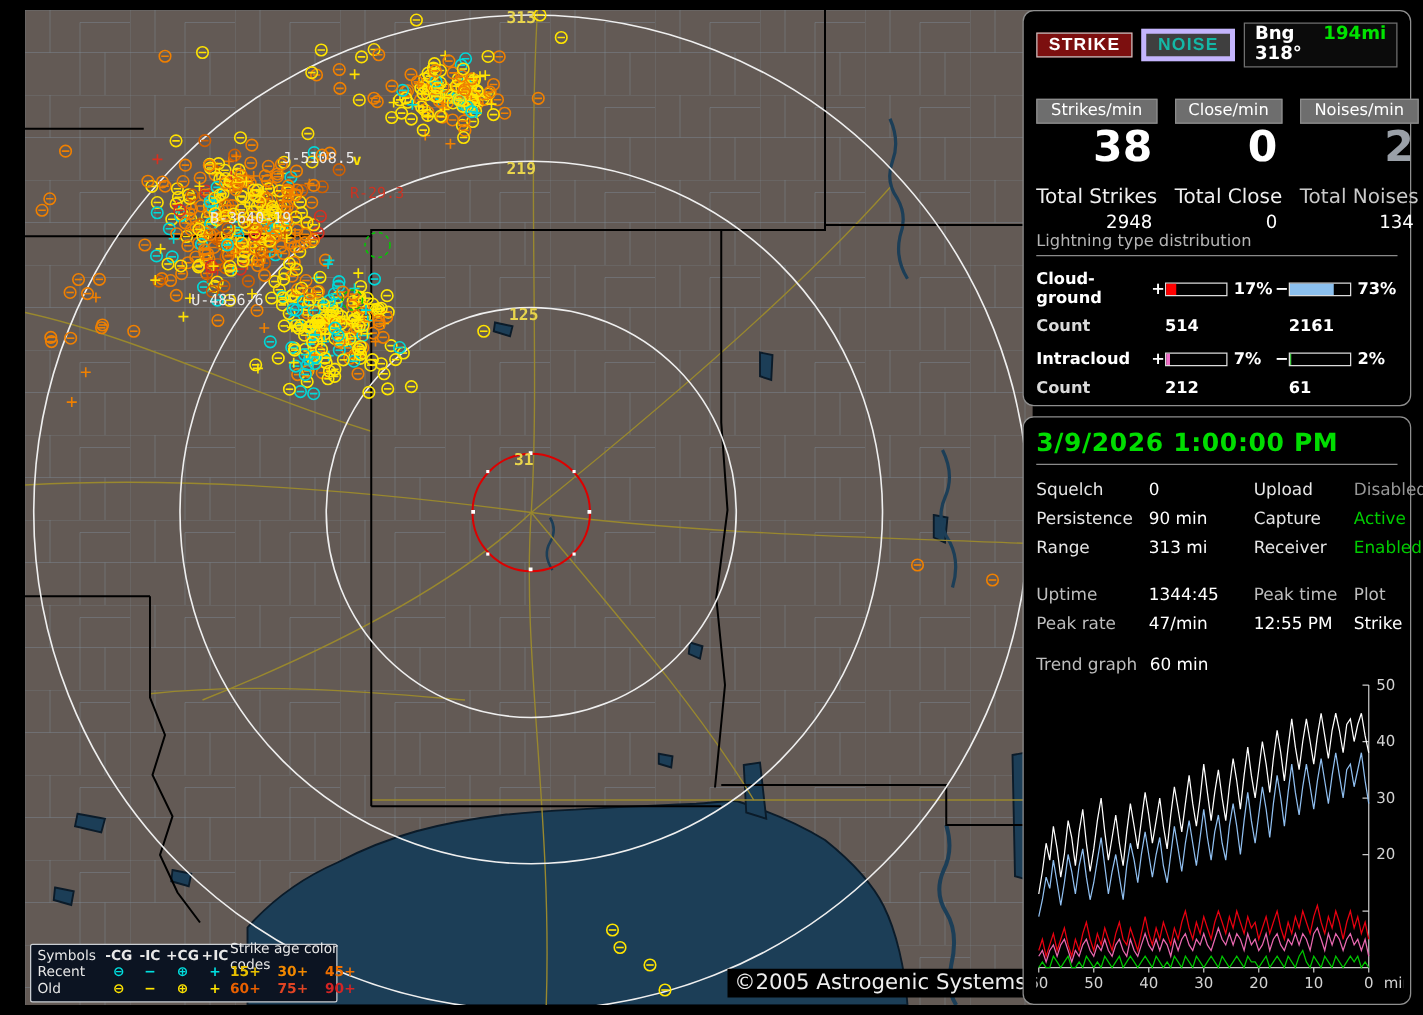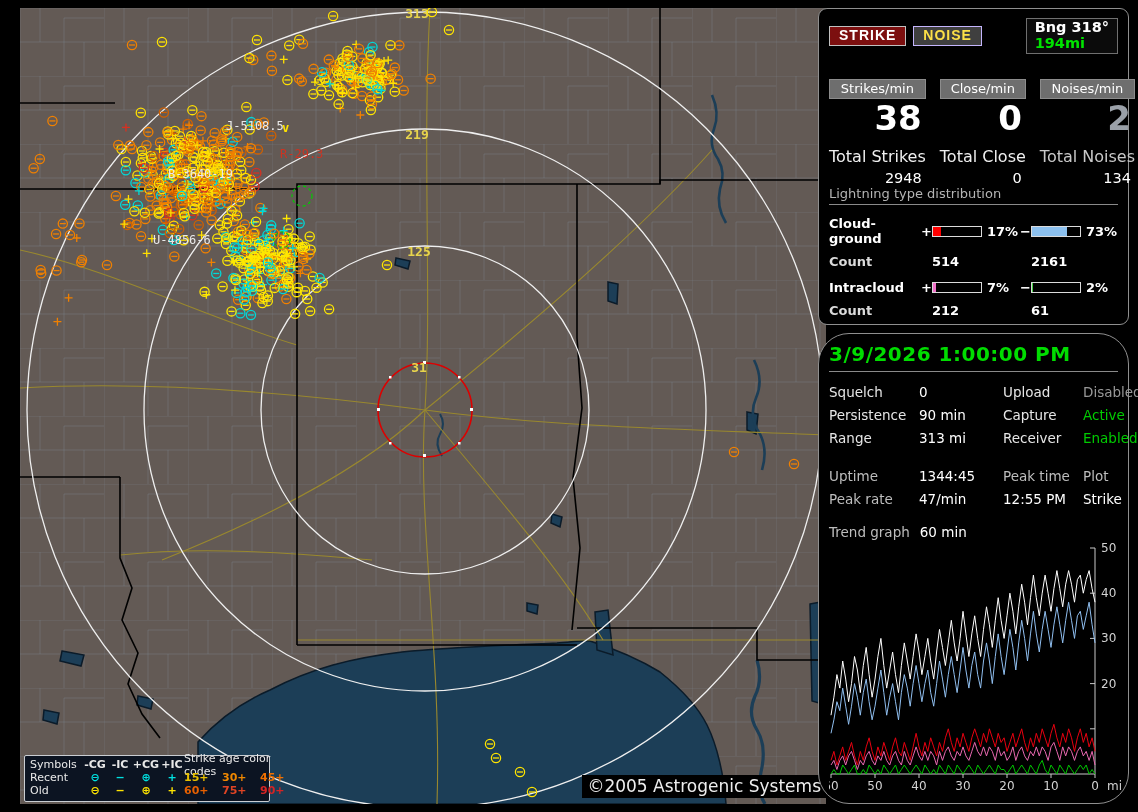--- a/index.html
+++ b/index.html
@@ -27,28 +27,28 @@
 
   #map-copyright {
     position:absolute; right:0px; bottom:6px; background:#000; color:#eeeeee;
     font-size:17px; padding:1px 5px 2px 5px;
   }
 
   
   .panel { position:absolute; left:818px; width:311px; background:#000;
            border:1px solid #8f8f8f; border-radius:9px; color:#fff; }
   #panel-top { top:8px; height:317px; padding:9px 10px; }
-  #panel-bottom { top:333px; height:471px; padding:8px 10px;border-radius:31px; }
+  #panel-bottom { top:333px; height:471px; padding:8px 10px; }
 
   .toprow { display:flex; align-items:center; gap:7px; }
   .btn { font-size:14px; font-weight:bold; padding:0px 9px 2px 9px; letter-spacing:1px; cursor:default; }
   .btn-strike { background:#7c0f0f; color:#ffffff; border:1px solid #c0c0c0; }
-  .btn-noise  { background:#3f3f3f; color:#fde047; border:1px solid #c4b5fd; }
+  .btn-noise  { background:#3f3f3f; color:#14b8a6; border:4px solid #c4b5fd; }
   .bng-box { margin-left:auto; background:#0b0b0b; border:1px solid #6f6f6f;
-             padding:0 8px 2px 8px; font-size:14.5px; font-weight:bold; display:flex; gap:0;flex-direction:column; }
+             padding:0 8px 2px 8px; font-size:14.5px; font-weight:bold; display:flex; gap:0; }
   .bng-dist { color:#00e400; }
 
   .rates { margin-top:25px; display:grid; grid-template-columns:1fr 1fr 1fr; column-gap:14px; }
   .rate-col { display:flex; flex-direction:column; }
   .chip { background:#6e6e6e; color:#fff; font-size:13px; text-align:center;
           padding:1px 4px 2px 4px; border:1px solid #8c8c8c; }
   .bigno { font-size:34px; font-weight:bold; text-align:right; line-height:1.15; padding-right:4px; }
   .bigno.dim { color:#9aa0a8; }
   .tot-label { font-size:16px; margin-top:9px; color:#efefef; text-align:center; white-space:nowrap; }
   .tot-label.dim { color:#c9c9c9; }

